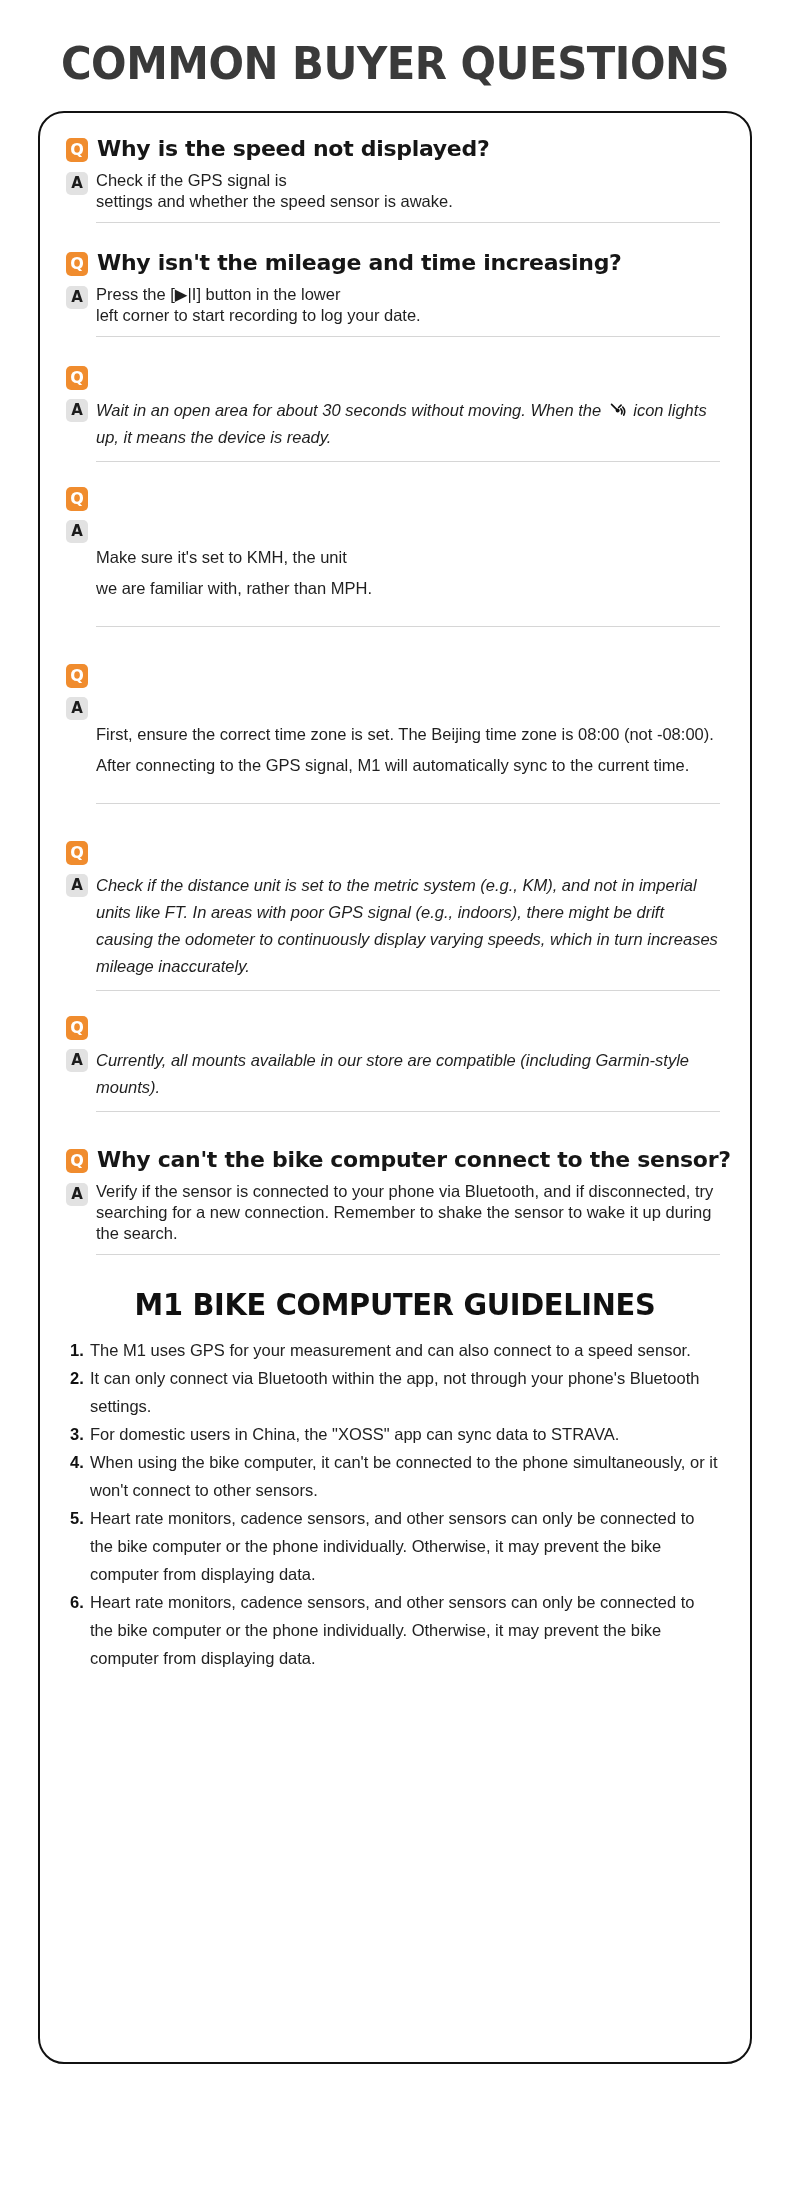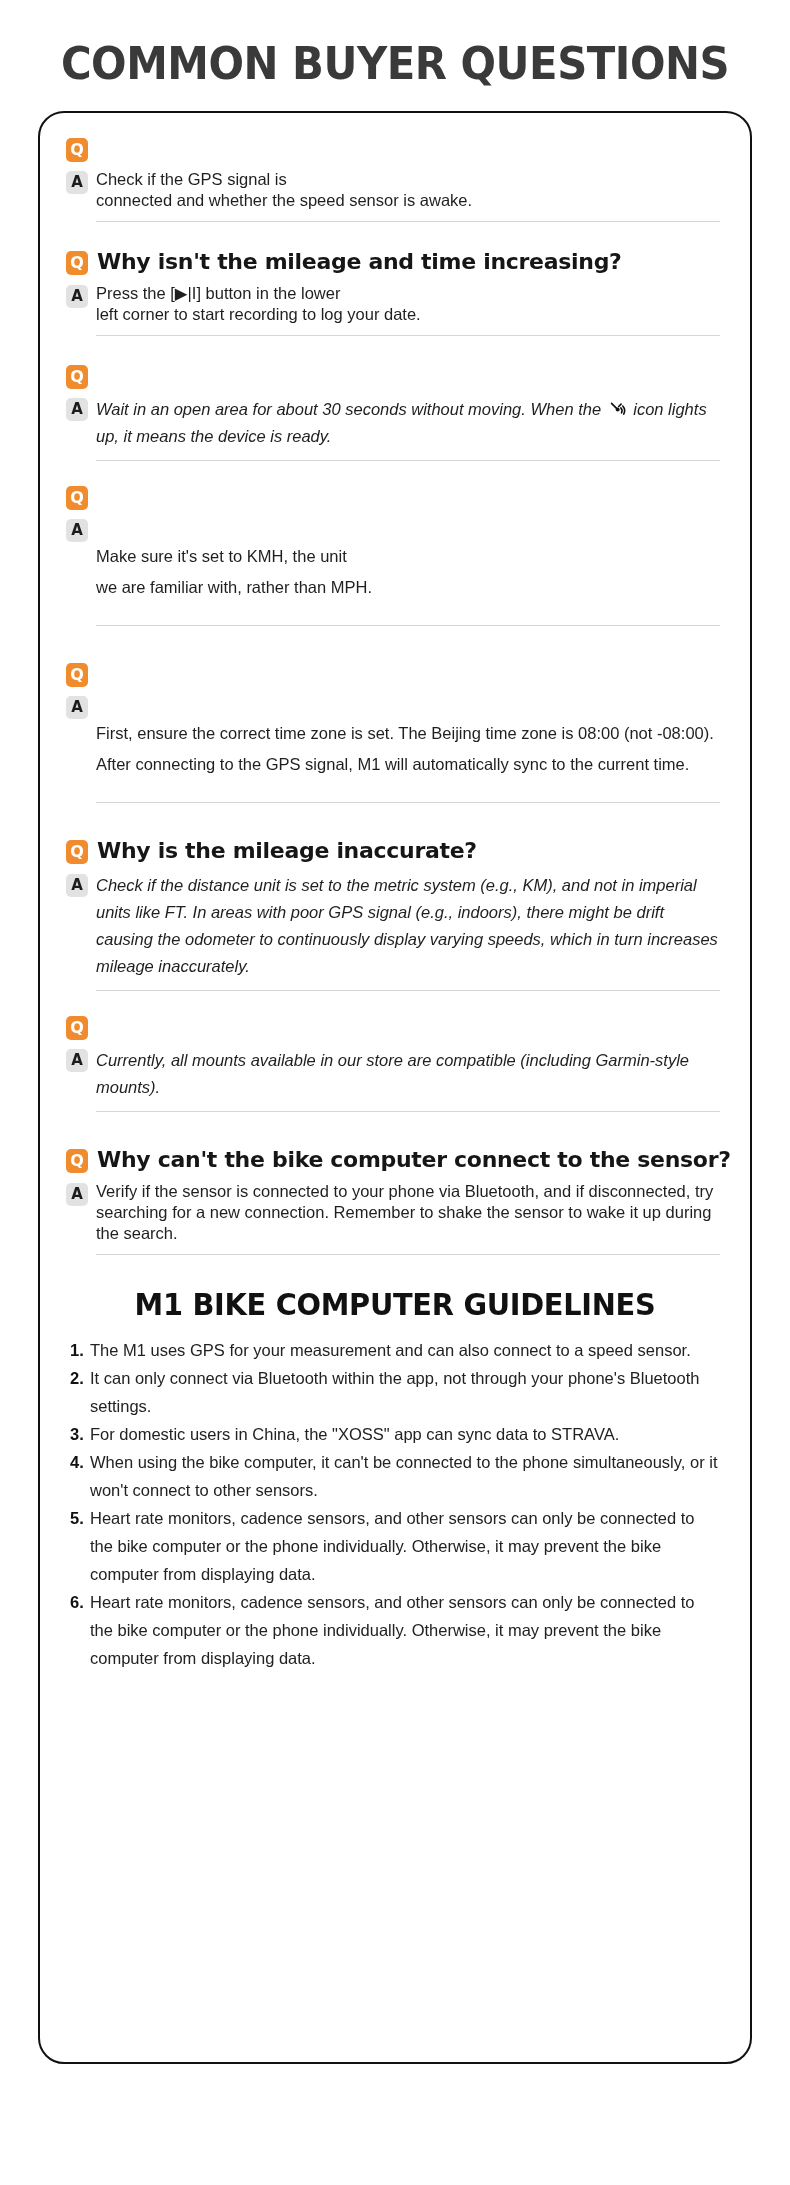--- a/index.html
+++ b/index.html
@@ -179,25 +179,26 @@
 
 <div class="page">
 
   <h1 class="main-title">COMMON BUYER QUESTIONS</h1>
 
   <div class="card">
     <div id="faq-container">
         <div class="faq-item" style="margin-bottom: 26px;">
           <div class="q-row">
             <span class="badge-q">Q</span>
+            <div class="q-text">Why is the speed not displayed?</div>
           </div>
           <div class="a-row">
             <span class="badge-a">A</span>
             <div class="a-text tight">Check if the GPS signal is
-connected and whether the speed sensor is awake.</div>
+settings and whether the speed sensor is awake.</div>
           </div>
           <div class="sep" style="margin-top: 10px;"></div>
         </div>
         <div class="faq-item" style="margin-bottom: 26px;">
           <div class="q-row">
             <span class="badge-q">Q</span>
             <div class="q-text">Why isn't the mileage and time increasing?</div>
           </div>
           <div class="a-row">
             <span class="badge-a">A</span>
@@ -243,21 +244,20 @@
           </div>
           <div class="a-row">
             <span class="badge-a">A</span>
             <div class="a-text loose">First, ensure the correct time zone is set. The Beijing time zone is 08:00 (not -08:00). After connecting to the GPS signal, M1 will automatically sync to the current time.</div>
           </div>
           <div class="sep" style="margin-top: 22px;"></div>
         </div>
         <div class="faq-item" style="margin-bottom: 22px;">
           <div class="q-row">
             <span class="badge-q">Q</span>
-            <div class="q-text">Why is the mileage inaccurate?</div>
           </div>
           <div class="a-row">
             <span class="badge-a">A</span>
             <div class="a-text med">Check if the distance unit is set to the metric system (e.g., KM), and not in imperial units like FT. In areas with poor GPS signal (e.g., indoors), there might be drift causing the odometer to continuously display varying speeds, which in turn increases mileage inaccurately.</div>
           </div>
           <div class="sep" style="margin-top: 10px;"></div>
         </div>
         <div class="faq-item" style="margin-bottom: 34px;">
           <div class="q-row">
             <span class="badge-q">Q</span>

